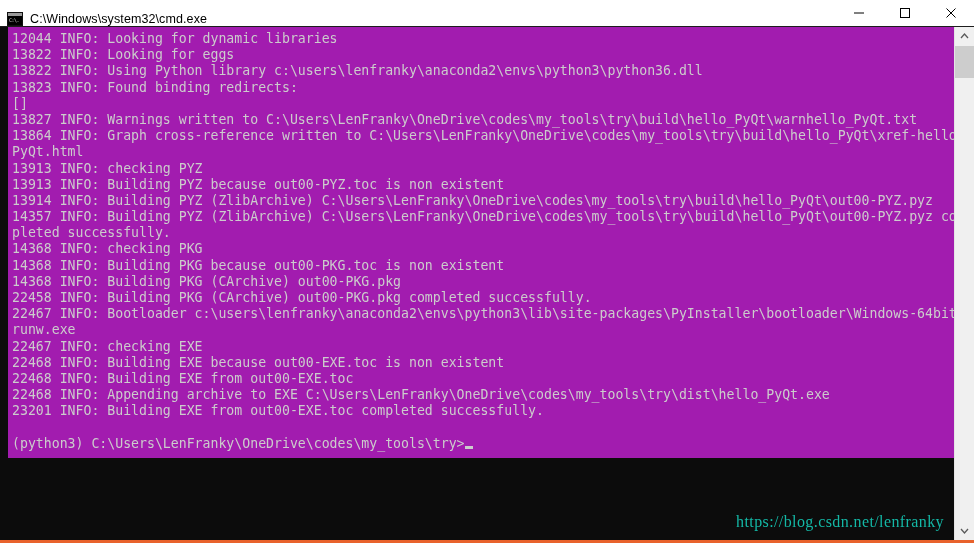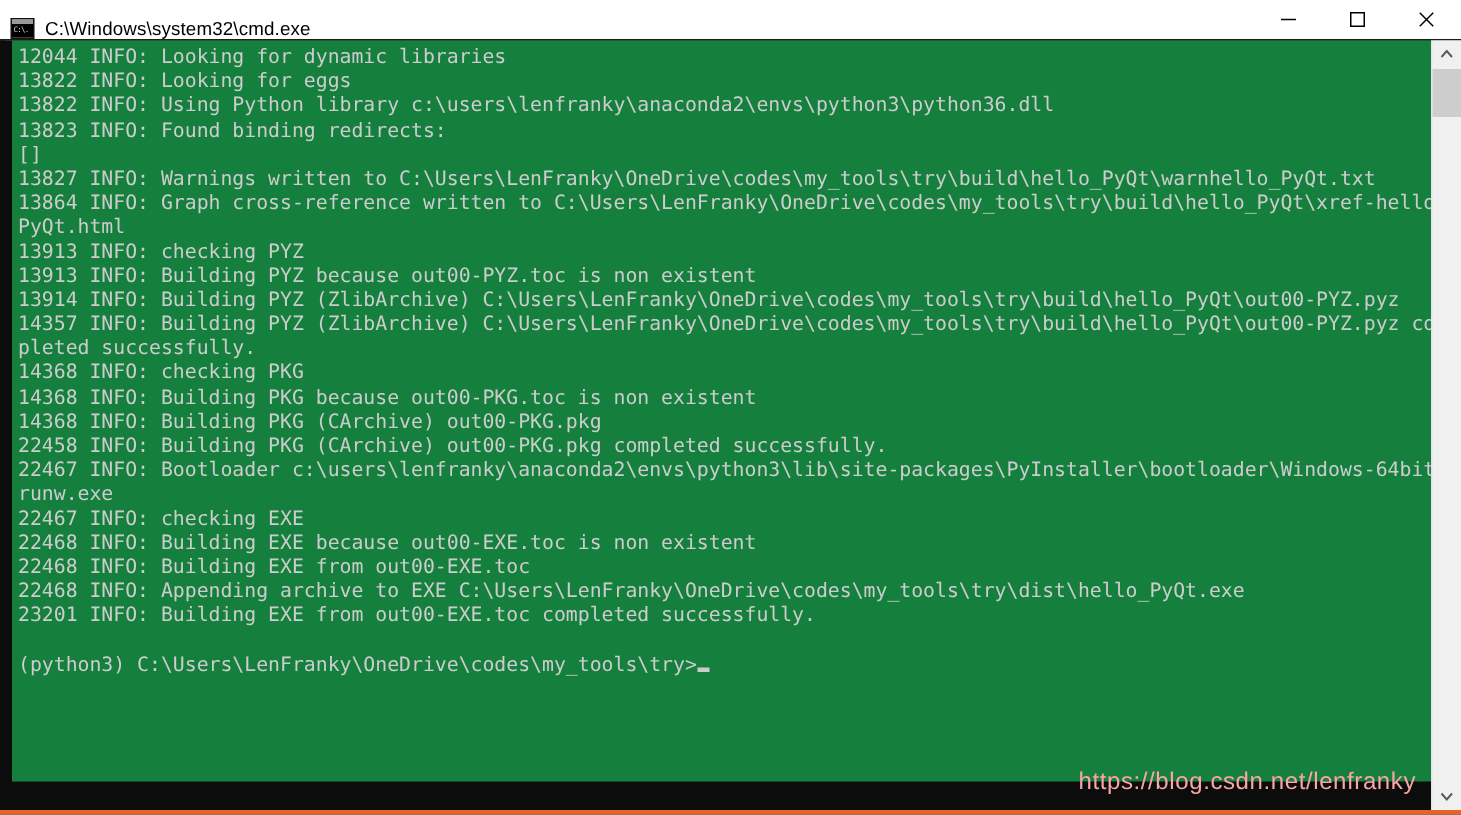--- a/index.html
+++ b/index.html
@@ -104,23 +104,23 @@
     height: 513px;
     background: #0c0c0c;
     box-sizing: border-box;
     border-left: 4px solid #0c0c0c;
   }
   .console-inner {
     position: absolute;
     top: 0;
     left: 4px;
     width: 946px;
-    height: 494px;
-    overflow: hidden;
-    background: #15803d;
+    height: 431px;
+    overflow: hidden;
+    background: #a21caf;
   }
   .term {
     position: absolute;
     top: 4px;
     left: 4px;
     width: 1400px;
     font-family: "DejaVu Sans Mono", "Liberation Mono", monospace;
     font-size: 13.2px;
     line-height: 16.2px;
     color: #cccccc;
@@ -136,23 +136,23 @@
     background: #cccccc;
     vertical-align: -1px;
     margin-left: 0px;
   }
 
   
   .watermark {
     position: absolute;
     right: 30px;
     bottom: 9px;
-    font-family: Liberation Sans, sans-serif;
+    font-family: Liberation Serif, serif;
     font-size: 16px;
-    color: #fca5a5;
+    color: #14b8a6;
     letter-spacing: 0.4px;
     white-space: nowrap;
   }
 
   
   .scrollbar {
     position: absolute;
     top: 27px;
     right: 0;
     width: 20px;

